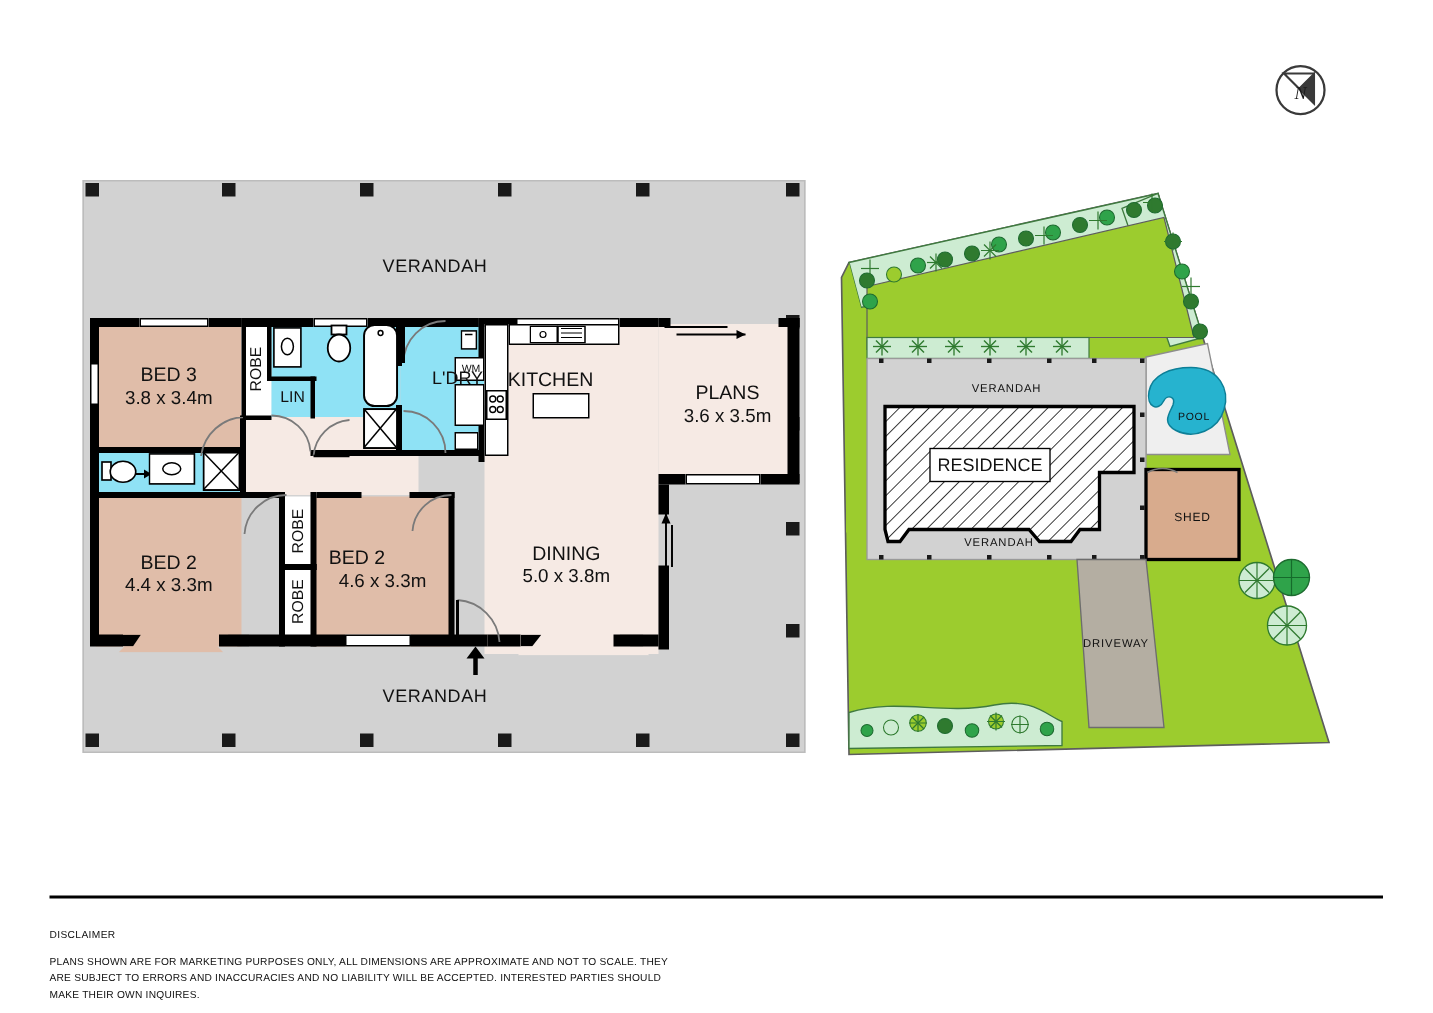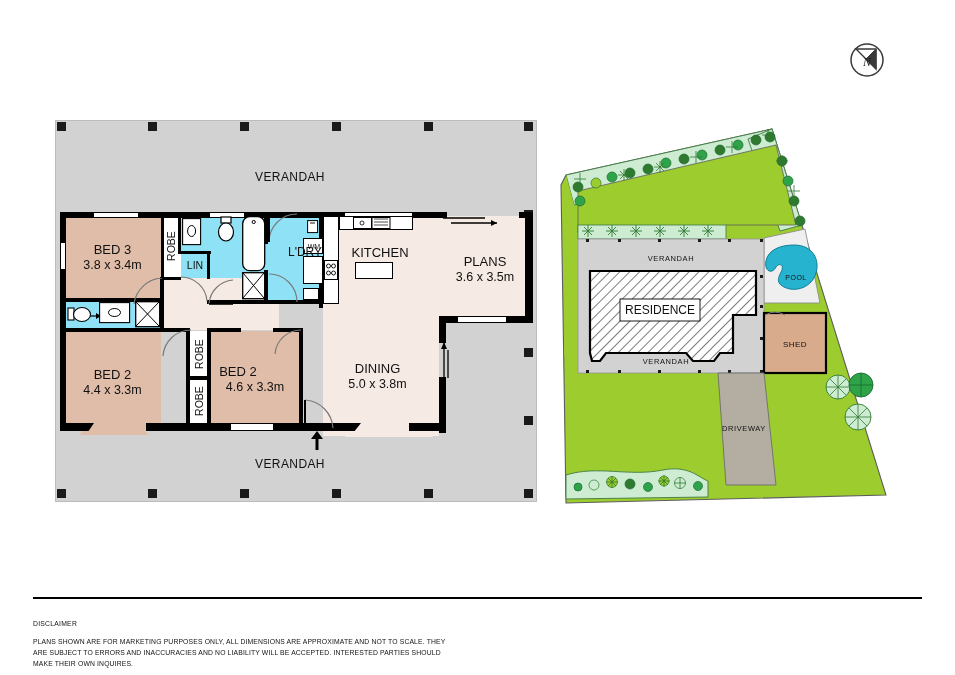--- a/index.html
+++ b/index.html
@@ -328,21 +328,21 @@
 
     <div class="label rm-name" style="left:138px;top:245px;width:90px;">BED 2</div>
     <div class="label rm-dim" style="left:155px;top:260px;width:90px;">4.6 x 3.3m</div>
 
     <div class="label rm-name" style="left:265px;top:242px;width:115px;">DINING</div>
     <div class="label rm-dim" style="left:265px;top:257px;width:115px;">5.0 x 3.8m</div>
 
     <div class="label rm-name" style="left:385px;top:135px;width:90px;">PLANS</div>
     <div class="label rm-dim" style="left:385px;top:150px;width:90px;">3.6 x 3.5m</div>
 
-    <div class="label rm-name" style="left:285px;top:126px;width:80px;">KITCHEN</div>
+    <div class="label rm-name" style="left:272px;top:126px;width:80px;">KITCHEN</div>
 
     <div class="label rm-name" style="left:212px;top:126px;width:76px;font-size:12px;">L'DRY</div>
 
     <div class="label tiny vert" style="left:92px;top:120px;width:48px;font-size:10.5px;">ROBE</div>
     <div class="label tiny vert" style="left:120px;top:228px;width:48px;font-size:10.5px;">ROBE</div>
     <div class="label tiny vert" style="left:120px;top:275px;width:48px;font-size:10.5px;">ROBE</div>
 
     <div class="label tiny" style="left:126px;top:139px;width:28px;font-size:10.5px;">LIN</div>
   </div>
 

